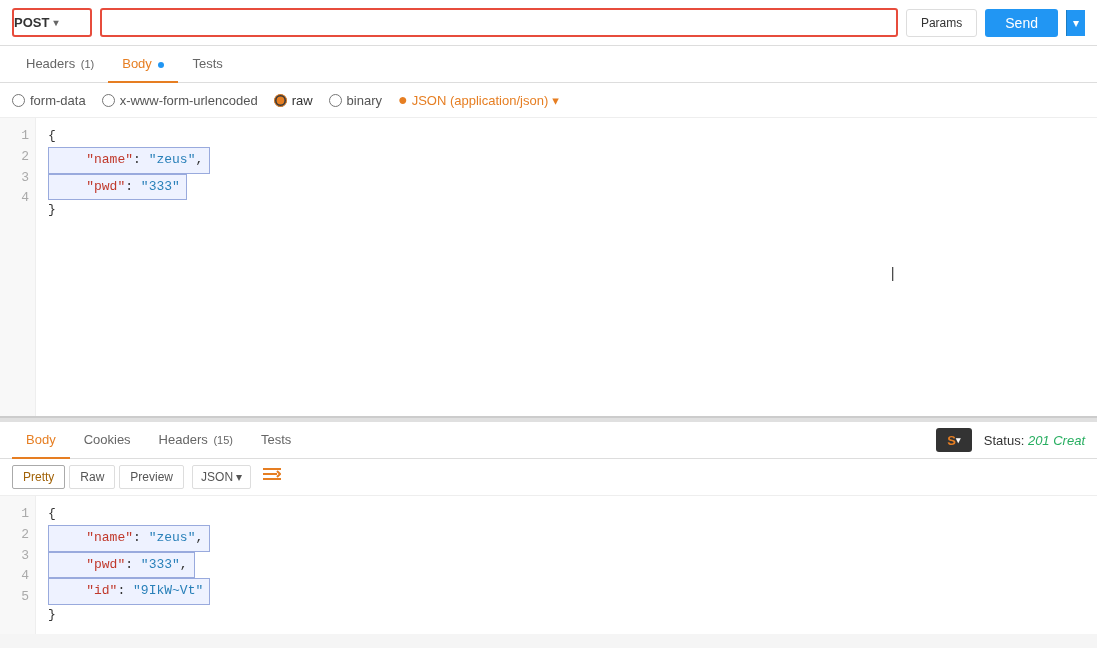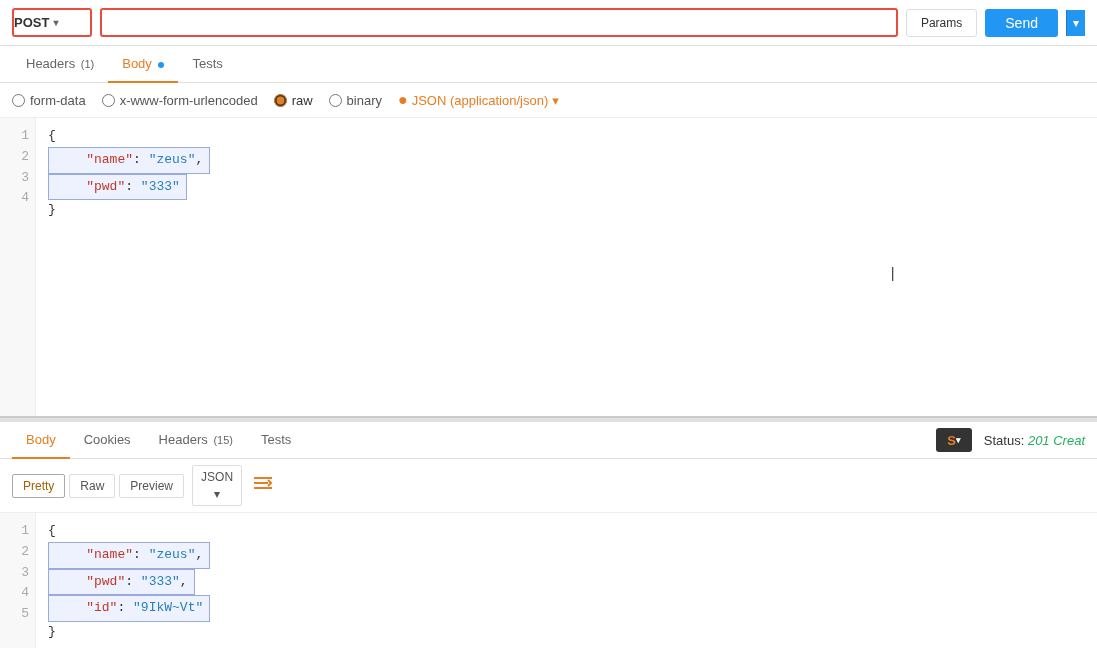--- a/index.html
+++ b/index.html
@@ -311,21 +311,20 @@
       align-items: center;
       gap: 3px;
       padding: 4px 8px;
       border: 1px solid #ddd;
       background: #fff;
       cursor: pointer;
       font-size: 12px;
       color: #555;
       border-radius: 2px;
       margin-left: 4px;
-      flex-direction: column;
     }
 
     .wrap-icon {
       margin-left: 8px;
       cursor: pointer;
       color: #e67e22;
       font-size: 16px;
     }
 
     

